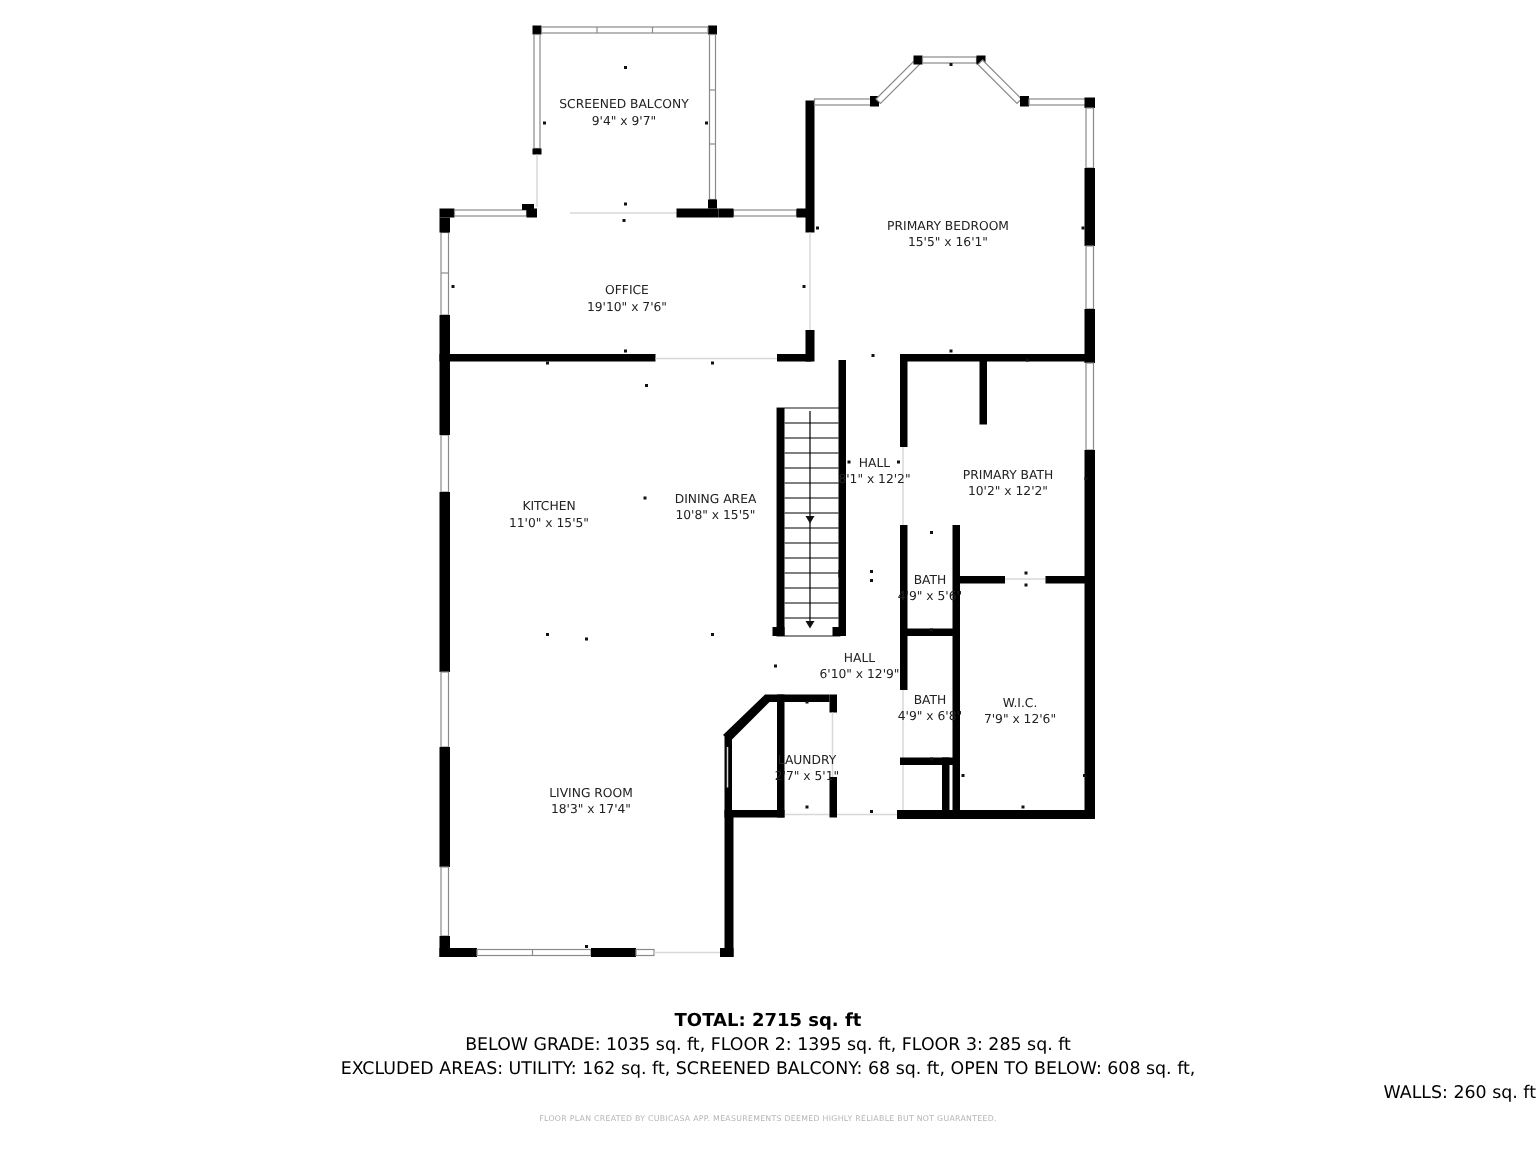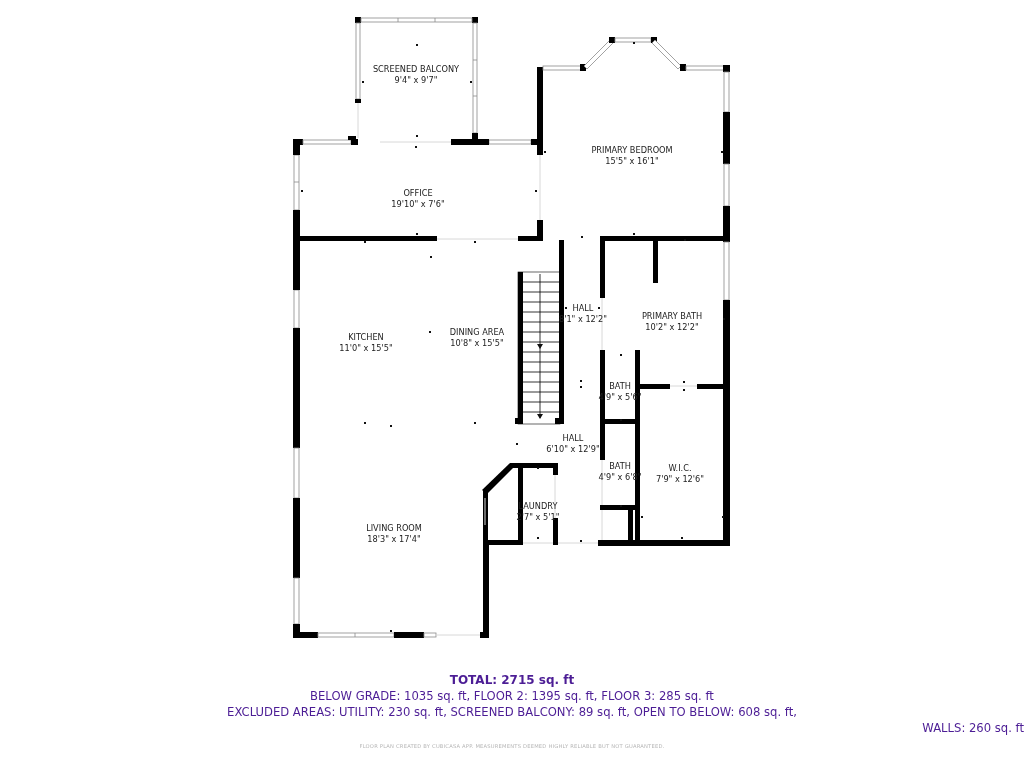--- a/index.html
+++ b/index.html
@@ -5,21 +5,21 @@
     html, body { margin: 0; padding: 0; background: #ffffff; }
     body { width: 1024px; height: 768px; position: relative; overflow: hidden; font-family: "DejaVu Sans", sans-serif; }
     #plan { position: absolute; left: 0; top: 0; width: 1024px; height: 768px; }
     .wall { fill: #000000; }
     .win { fill: #ffffff; stroke: #8a8a8a; stroke-width: 0.8; }
     .winline { stroke: #8a8a8a; stroke-width: 0.8; }
     .opening { stroke: #d8d8d8; stroke-width: 1; }
     .stair { stroke: #000; stroke-width: 0.8; fill: none; }
     .room-label { font-family: "DejaVu Sans", sans-serif; font-size: 8.2px; fill: #222; text-anchor: middle; }
     .marker { fill: #111; }
-    .summary { position: absolute; left: 0; width: 1024px; text-align: center; color: #4c1d95; font-family: "DejaVu Sans", sans-serif; }
+    .summary { position: absolute; left: 0; width: 1024px; text-align: center; color: #000000; font-family: "DejaVu Sans", sans-serif; }
     .s-total { top: 673px; font-size: 12px; font-weight: bold; }
     .s-line { font-size: 11.6px; }
     .s1 { top: 689px; }
     .s2 { top: 705px; }
     .s3 { top: 721px; text-align: right; }
     .s-foot { top: 743px; font-size: 5.2px; color: #b5b5b5; letter-spacing: 0.2px; }
   </style>
 </head>
 <body>
 
@@ -238,15 +238,15 @@
     <text class="room-label" x="538" y="509">LAUNDRY</text>
     <text class="room-label" x="538" y="520">2'7" x 5'1"</text>
 
     <text class="room-label" x="394" y="531">LIVING ROOM</text>
     <text class="room-label" x="394" y="542">18'3" x 17'4"</text>
   </g>
 </svg>
 
 <div class="summary s-total">TOTAL: 2715 sq. ft</div>
 <div class="summary s-line s1">BELOW GRADE: 1035 sq. ft, FLOOR 2: 1395 sq. ft, FLOOR 3: 285 sq. ft</div>
-<div class="summary s-line s2">EXCLUDED AREAS: UTILITY: 230 sq. ft, SCREENED BALCONY: 89 sq. ft, OPEN TO BELOW: 608 sq. ft,</div>
+<div class="summary s-line s2">EXCLUDED AREAS: UTILITY: 162 sq. ft, SCREENED BALCONY: 68 sq. ft, OPEN TO BELOW: 608 sq. ft,</div>
 <div class="summary s-line s3">WALLS: 260 sq. ft</div>
 <div class="summary s-foot">FLOOR PLAN CREATED BY CUBICASA APP. MEASUREMENTS DEEMED HIGHLY RELIABLE BUT NOT GUARANTEED.</div>
 
 </body></html>

